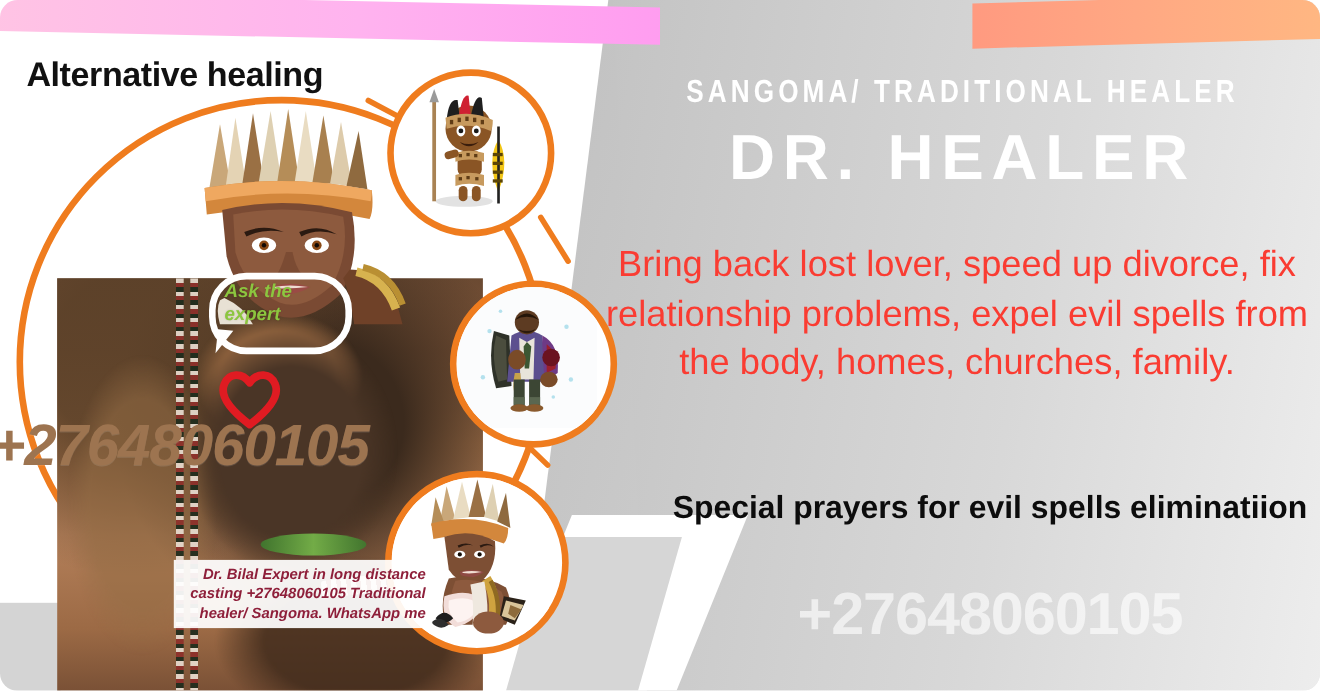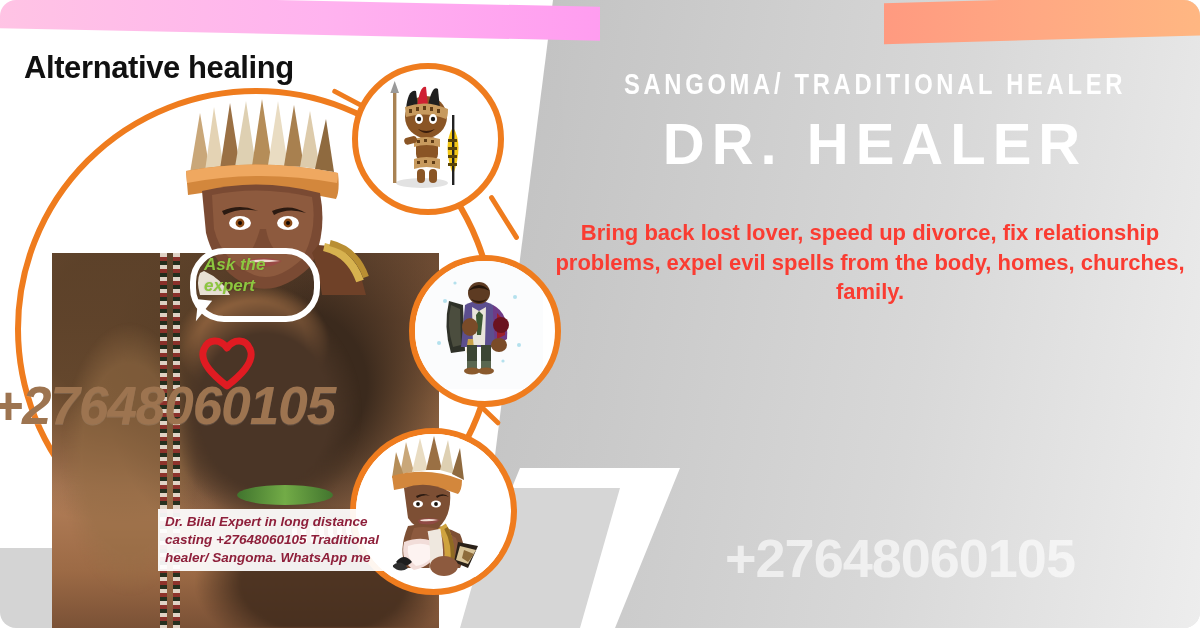--- a/index.html
+++ b/index.html
@@ -110,21 +110,21 @@
     letter-spacing:-1px;text-shadow:0 1px 0 rgba(255,255,255,.12);
     white-space:nowrap;
   }
 
   
   .photo-caption{
     position:absolute;left:158px;top:509px;width:222px;z-index:24;
     background:rgba(255,255,255,.93);
     padding:4px 6px 5px 7px;
     font-style:italic;font-weight:bold;font-size:13.5px;line-height:1.32;
-    color:#8e1f3a;overflow:hidden;
+    color:#8e1f3a;overflow:hidden;text-align:right;
   }
 
   
   .illus{position:absolute;left:160px;top:95px;width:215px;height:200px;z-index:14;}
 
   
   .bubble{
     position:absolute;left:190px;top:248px;width:118px;height:62px;z-index:26;
     border:6px solid #ffffff;border-radius:34px;background:transparent;
   }
@@ -161,21 +161,21 @@
     color:#ffffff;font-weight:bold;font-size:29px;letter-spacing:4.5px;
     font-family:"Liberation Sans Narrow","Liberation Sans",sans-serif;
     transform:scaleX(.82);transform-origin:center;
   }
   .r-name{
     position:absolute;left:560px;top:110px;width:630px;text-align:center;z-index:40;
     color:#ffffff;font-weight:bold;font-size:58px;letter-spacing:7px;
   }
   .r-red{
     position:absolute;left:540px;top:218px;width:660px;text-align:center;z-index:40;
-    color:#fa3c32;font-weight:bold;font-size:22px;line-height:1.35;
+    color:#fa3c32;font-weight:normal;font-size:33px;line-height:1.35;
   }
   .r-black{
     position:absolute;left:600px;top:443px;width:600px;text-align:center;z-index:40;
     color:#0c0c0c;font-weight:bold;font-size:29px;line-height:1.34;
   }
   .r-ghost{
     position:absolute;left:600px;top:527px;width:600px;text-align:center;z-index:32;
     color:rgba(255,255,255,.62);font-weight:bold;font-size:54px;letter-spacing:-1px;
   }
 </style>
@@ -410,15 +410,16 @@
       <path d="M40 128 Q48 118 56 128 Q48 136 40 128 Z" fill="#1d1d1d"></path>
       <path d="M36 132 Q44 124 52 134 Q44 140 36 132 Z" fill="#2e2e2e"></path>
 
       <ellipse cx="88" cy="132" rx="14" ry="10" fill="#8d5a3e"></ellipse>
     </svg>
   </div>
 
   <div class="r-sub">SANGOMA/ TRADITIONAL HEALER</div>
   <div class="r-name">DR. HEALER</div>
   <div class="r-red">Bring back lost lover, speed up divorce, fix relationship problems, expel evil spells from the body, homes, churches, family.</div>
+  <div class="r-black">Special prayers for  evil spells eliminatiion</div>
   <div class="r-ghost">+27648060105</div>
 
 </div>
 
 </body></html>

